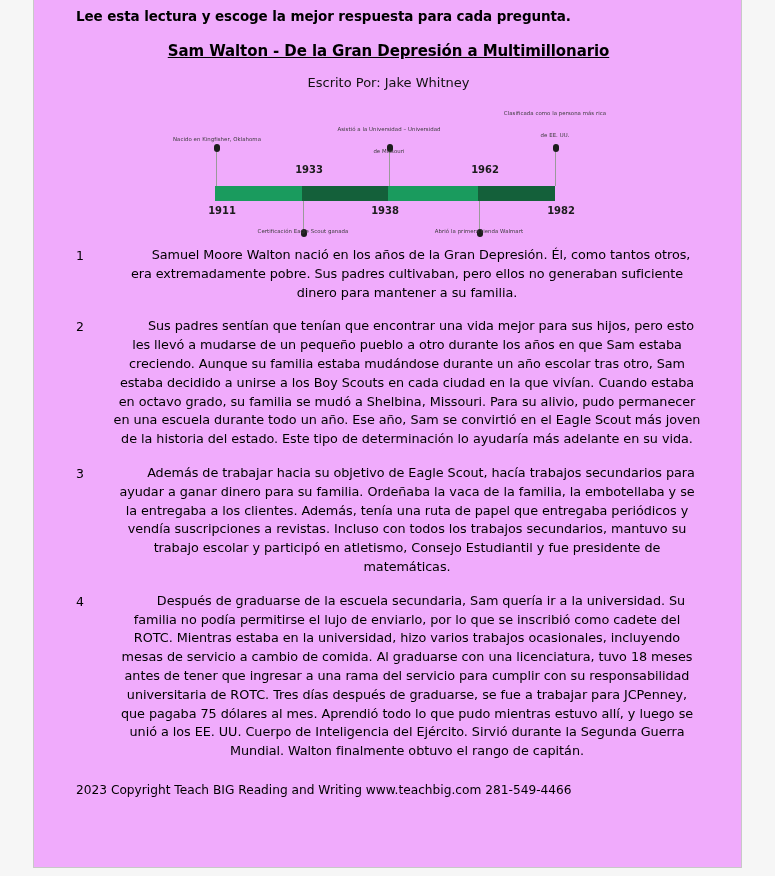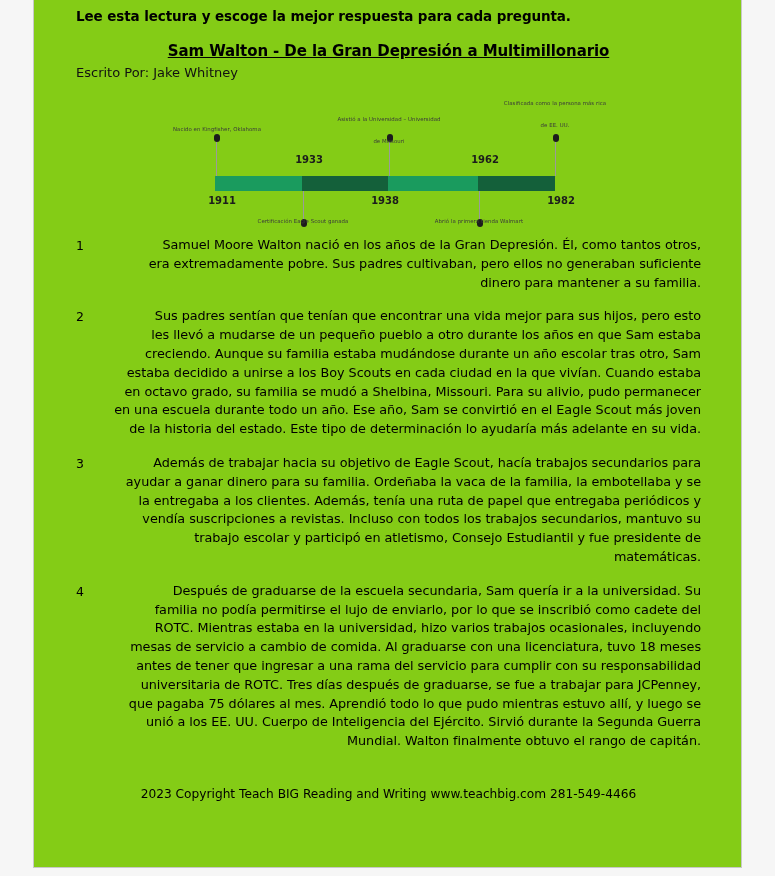--- a/index.html
+++ b/index.html
@@ -12,21 +12,21 @@
     height: 876px;
     font-family: "DejaVu Sans", sans-serif;
     overflow: hidden;
   }
   .page-sheet {
     position: absolute;
     left: 33px;
     top: 0px;
     width: 709px;
     height: 868px;
-    background: #84cc16;
+    background: #f0abfc;
     border-left: 1px solid #c8c8c8;
     border-right: 1px solid #c8c8c8;
     border-bottom: 1px solid #c8c8c8;
     box-sizing: border-box;
     overflow: hidden;
   }
   .doc-body {
     position: absolute;
     left: 42px;
     top: 0px;
@@ -45,21 +45,22 @@
     font-weight: bold;
     color: #000;
     text-align: center;
     margin-top: 18px;
     letter-spacing: -0.1px;
     text-decoration: underline;
   }
   .article-byline {
     font-size: 13px;
     color: #111;
-    margin-top: 5px;
+    text-align: center;
+    margin-top: 15px;
     font-weight: normal;
   }
 
   
   .timeline-wrap {
     position: relative;
     width: 625px;
     height: 140px;
     margin-top: 12px;
   }
@@ -125,27 +126,26 @@
     font-size: 12.5px;
     color: #000;
     line-height: 1.47;
     padding-top: 1px;
   }
   .para-text {
     flex: 1 1 auto;
     font-size: 12.8px;
     color: #000;
     line-height: 1.47;
-    text-align: right;
+    text-align: center;
     text-indent: 28px;
     letter-spacing: -0.05px;
   }
   .footer-line {
-    margin-top: 36px;
-    text-align: center;
+    margin-top: 22px;
     font-size: 12.2px;
     color: #000;
   }
 </style>
 </head>
 <body>
 
 <div class="page-sheet">
   <div class="doc-body">
 

